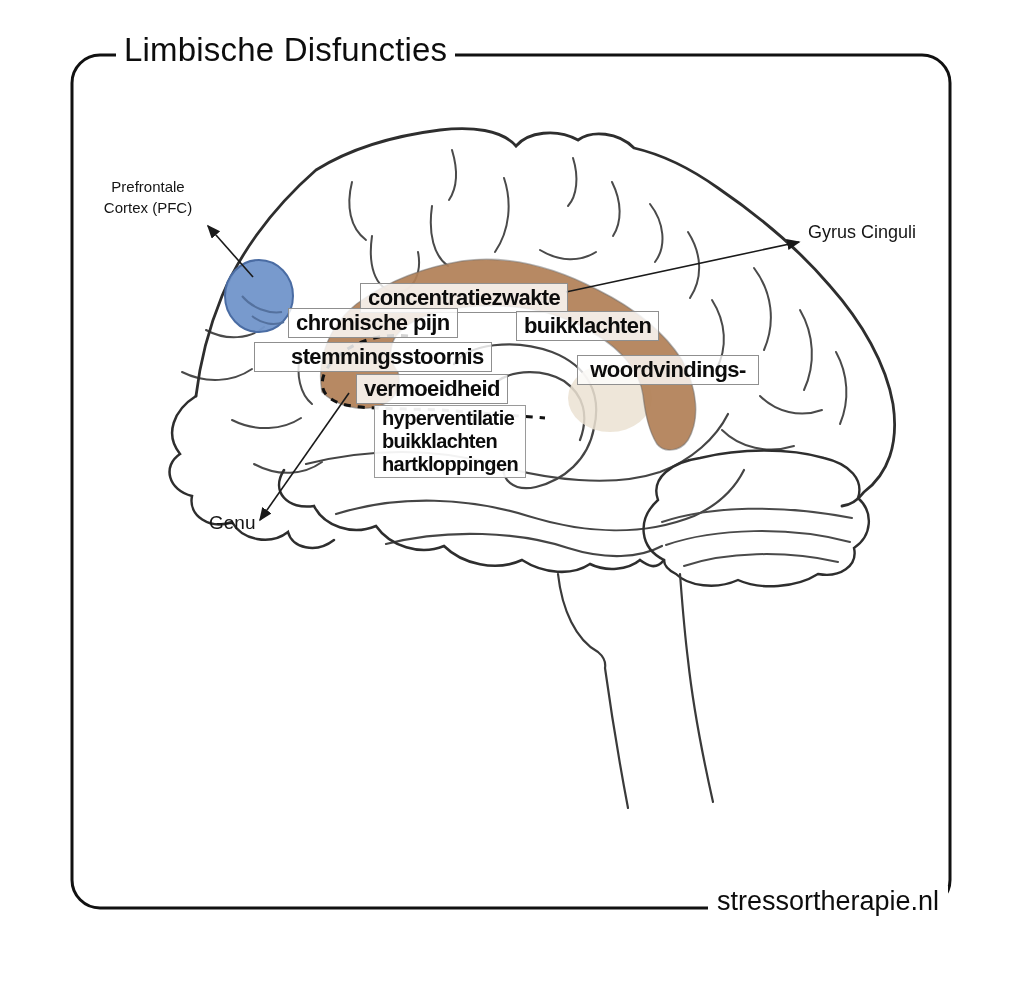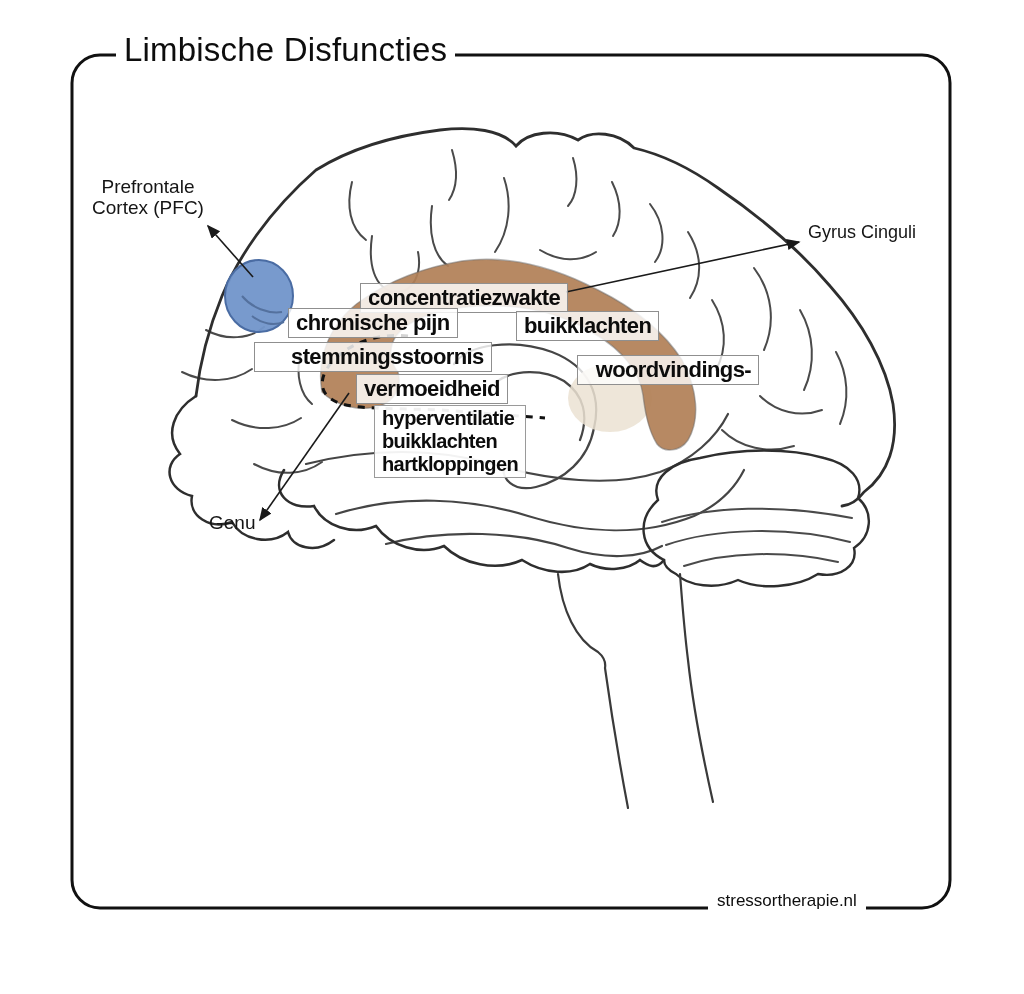--- a/index.html
+++ b/index.html
@@ -1,27 +1,27 @@
 <!DOCTYPE html>
 <html><head>
 <meta charset="utf-8">
 <style>
   html,body{margin:0;padding:0;background:#ffffff;}
   body{width:1024px;height:994px;position:relative;overflow:hidden;
        font-family:"Liberation Sans",sans-serif;color:#111;}
   .stage{position:absolute;inset:0;}
   svg{position:absolute;left:0;top:0;}
   .lbl{position:absolute;white-space:nowrap;}
-  .plain{font-size:19px;color:#151515;line-height:21px;}
+  .plain{font-size:15px;color:#151515;line-height:21px;}
   .box{background:rgba(255,255,255,0.82);border:1px solid #8f8f8f;
        font-weight:700;font-size:22px;letter-spacing:-0.6px;color:#0c0c0c;
        padding:1px 7px;line-height:26px;}
   .title{font-size:33px;letter-spacing:0.2px;color:#0d0d0d;background:#fff;
          padding:0 8px;line-height:40px;}
-  .footer{font-size:17px;color:#0d0d0d;background:#fff;padding:0 9px;line-height:30px;}
+  .footer{font-size:27px;color:#0d0d0d;background:#fff;padding:0 9px;line-height:30px;}
   .center{text-align:center;}
 </style>
 </head>
 <body>
 
 <div class="stage">
 
 <svg width="1024" height="994" viewBox="0 0 1024 994">
   <defs>
     <marker id="arw" markerWidth="9" markerHeight="8" refX="7.5" refY="3.5" orient="auto">
@@ -139,21 +139,21 @@
 <div class="lbl box" style="left:360px;top:283px;">concentratiezwakte</div>
 
 <div class="lbl box" style="left:288px;top:308px;">chronische pijn</div>
 
 <div class="lbl box" style="left:516px;top:311px;">buikklachten</div>
 
 <div class="lbl box" style="left:254px;top:342px;padding-left:36px;">stemmingsstoornis</div>
 
 <div class="lbl box" style="left:356px;top:374px;">vermoeidheid</div>
 
-<div class="lbl box center" style="left:577px;top:355px;min-width:166px;background:rgba(255,255,255,0.78);text-align:right;">
+<div class="lbl box center" style="left:577px;top:355px;min-width:166px;background:rgba(255,255,255,0.78);">
   <div>woordvindings-</div>
 </div>
 
 <div class="lbl box" style="left:374px;top:405px;font-size:20px;line-height:23px;background:rgba(255,255,255,0.93);border-color:#9a9a9a;">
   <div>hyperventilatie</div>
   <div>buikklachten</div>
   <div>hartkloppingen</div>
 </div>
 
 </div>

